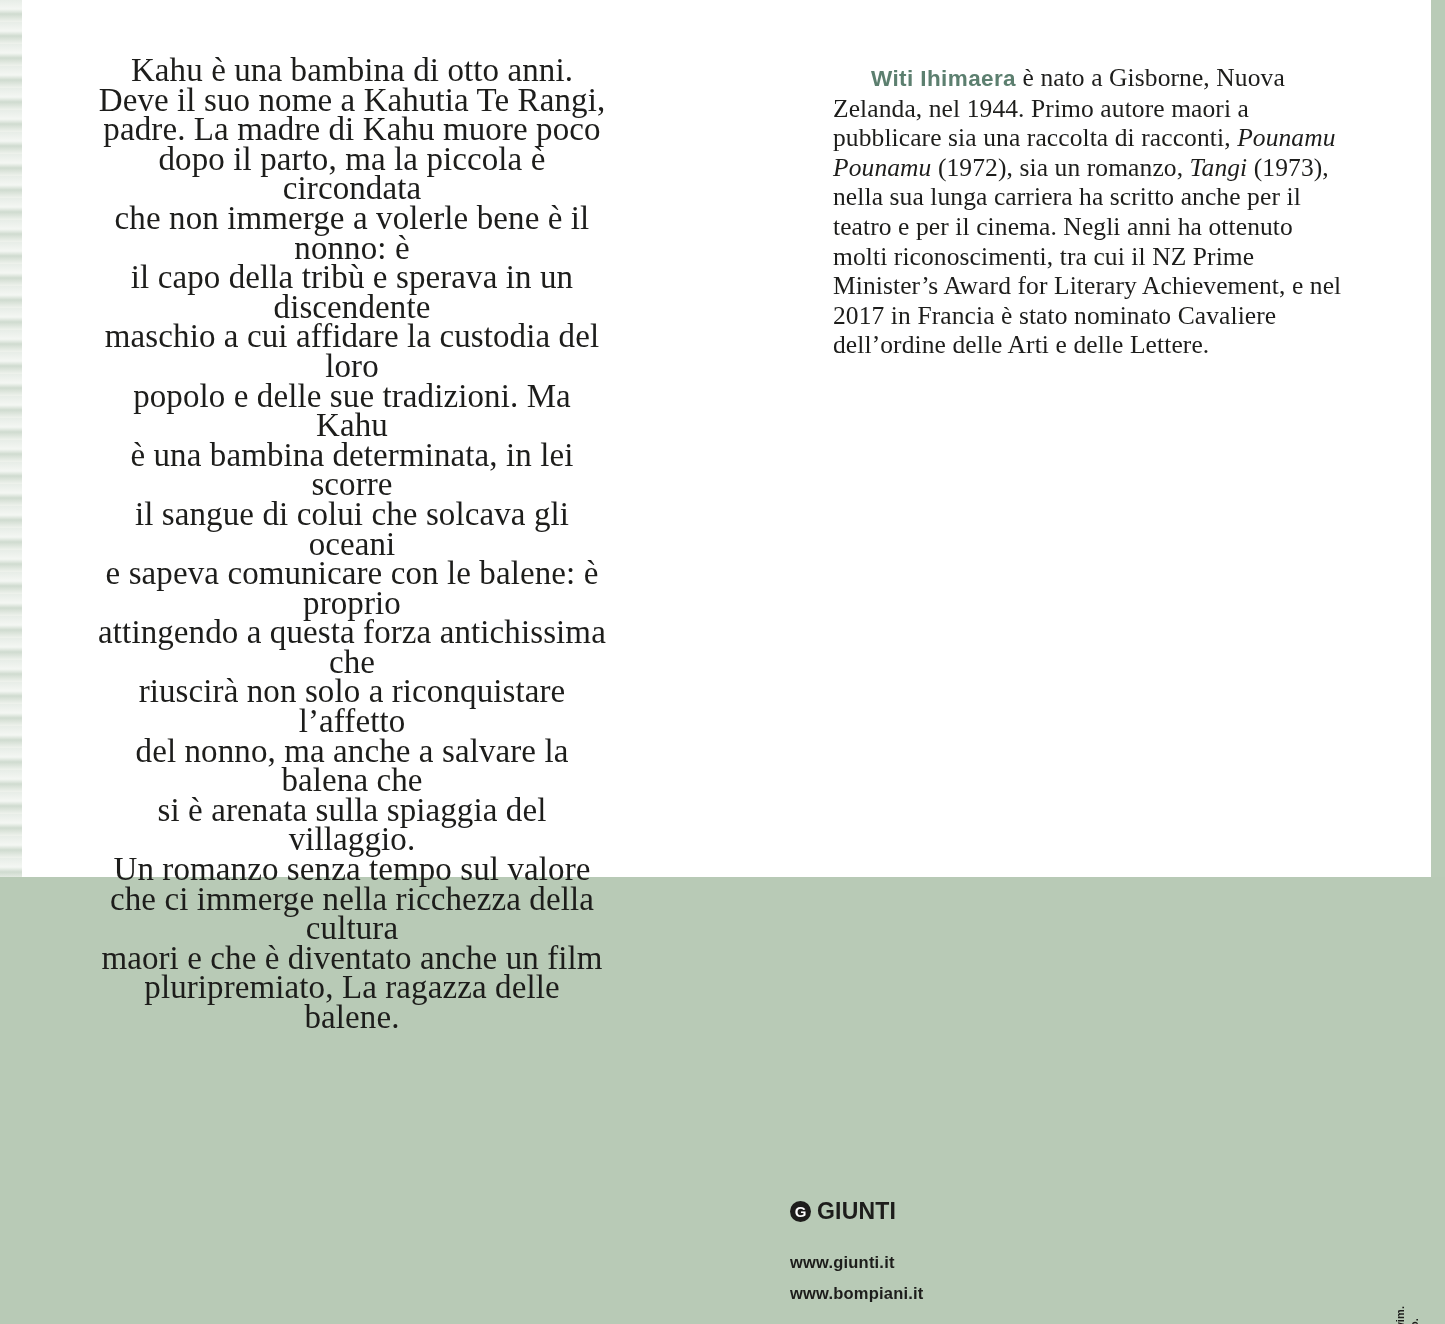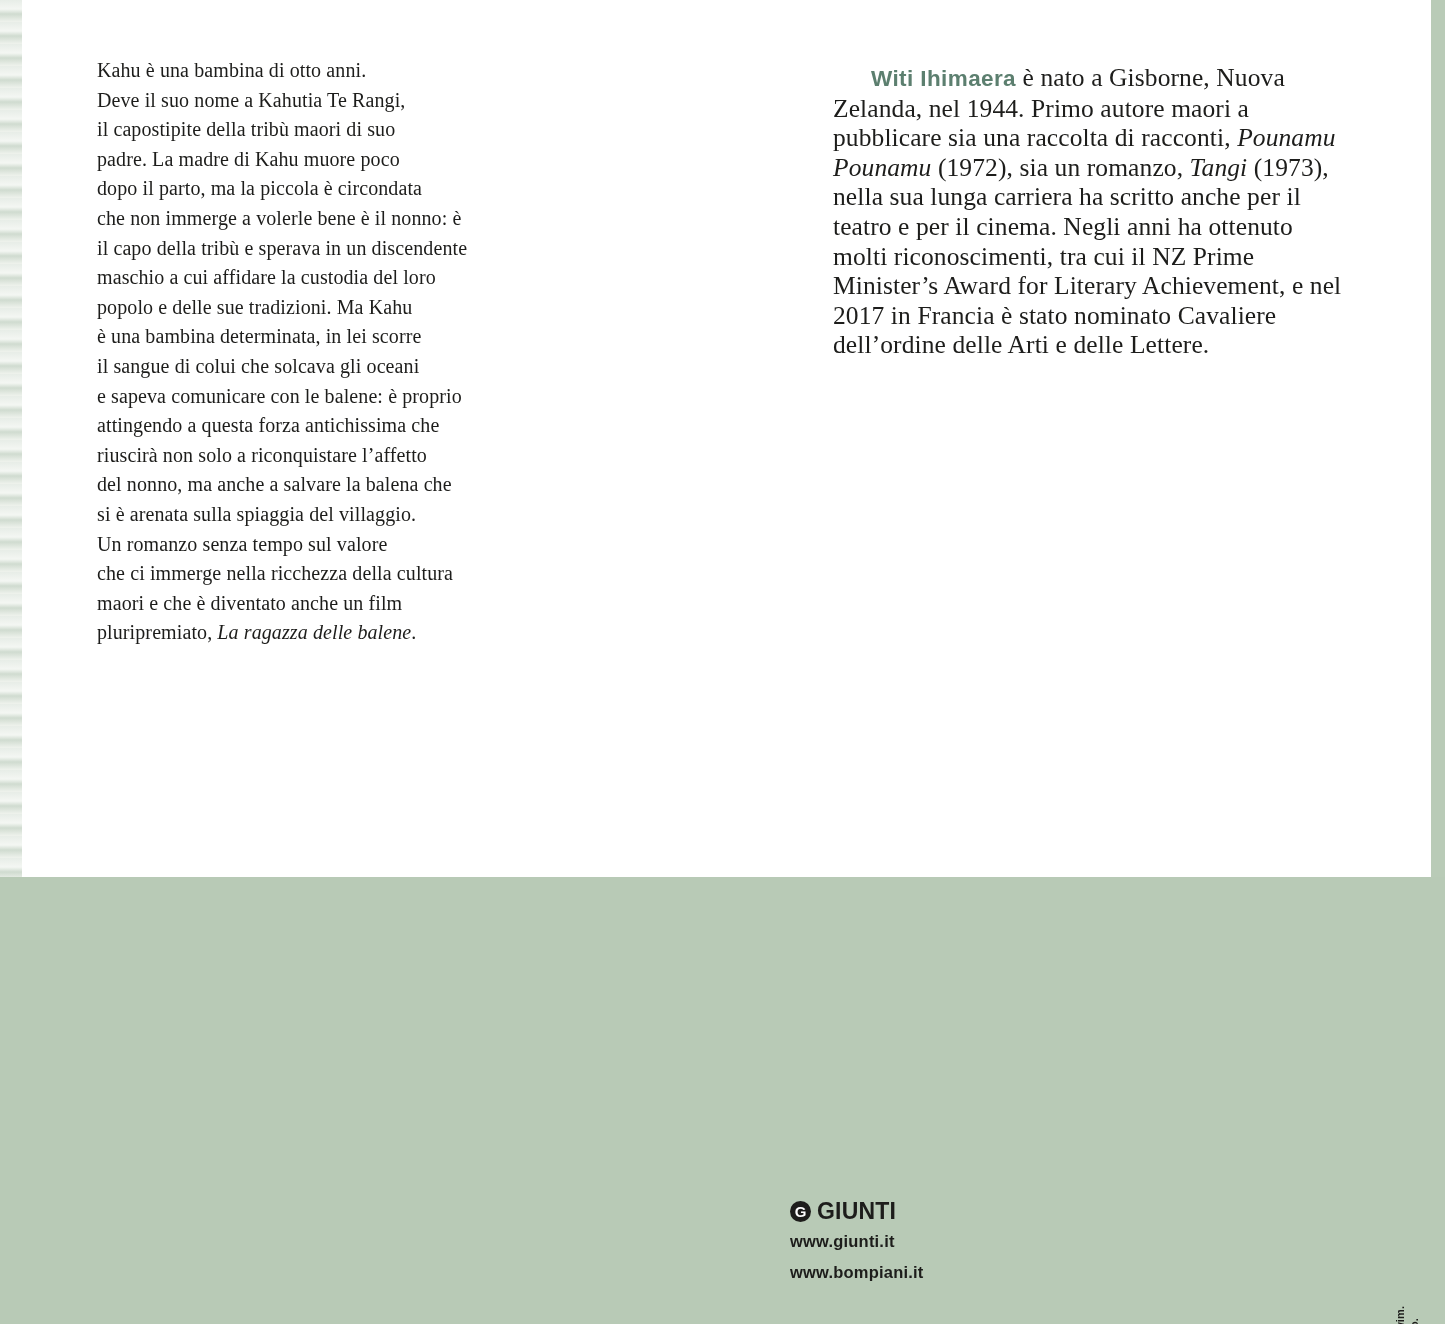--- a/index.html
+++ b/index.html
@@ -67,31 +67,31 @@
     height: 447px;
     background: #b8cab6;
   }
 
   
   #blurb-column {
     position: absolute;
     left: 97px;
     top: 56px;
     width: 510px;
-    font-size: 20px;
+    font-size: 33px;
     line-height: 29.6px;
     color: #1d1d1b;
     font-family: "Liberation Serif", serif;
     letter-spacing: 0.1px;
+    text-align: center;
   }
   #blurb-column p {
     margin: 0;
   }
   #blurb-column .italic {
-    font-style: italic;
   }
 
   #author-column {
     position: absolute;
     left: 833px;
     top: 63px;
     width: 512px;
     font-size: 25.5px;
     line-height: 29.6px;
     color: #1d1d1b;
@@ -149,21 +149,21 @@
   }
   .publisher-url {
     font-size: 16.5px;
     font-weight: bold;
     font-family: "Liberation Sans", sans-serif;
     letter-spacing: 0.2px;
     display: block;
     color: #1d1d1b;
     text-decoration: none;
   }
-  #url-1 { margin-top: 7px; }
+  #url-1 { margin-top: 28px; }
   #url-2 { margin-top: 12px; }
 
   
   #credits {
     position: absolute;
     right: 24px;
     bottom: 30px;
     width: 320px;
     transform-origin: bottom right;
     transform: rotate(-90deg) translate(0, 0);
@@ -184,21 +184,20 @@
 <div id="page">
 
   <div id="spine-strip"></div>
   <div id="spine-strip-lower"></div>
   <div id="right-edge"></div>
   <div id="bottom-panel"></div>
 
   <div id="blurb-column">
     <p>Kahu è una bambina di otto anni.</p>
     <p>Deve il suo nome a Kahutia Te Rangi,</p>
-    <p>il capostipite della tribù maori di suo</p>
     <p>padre. La madre di Kahu muore poco</p>
     <p>dopo il parto, ma la piccola è circondata</p>
     <p>che non immerge a volerle bene è il nonno: è</p>
     <p>il capo della tribù e sperava in un discendente</p>
     <p>maschio a cui affidare la custodia del loro</p>
     <p>popolo e delle sue tradizioni. Ma Kahu</p>
     <p>è una bambina determinata, in lei scorre</p>
     <p>il sangue di colui che solcava gli oceani</p>
     <p>e sapeva comunicare con le balene: è proprio</p>
     <p>attingendo a questa forza antichissima che</p>

